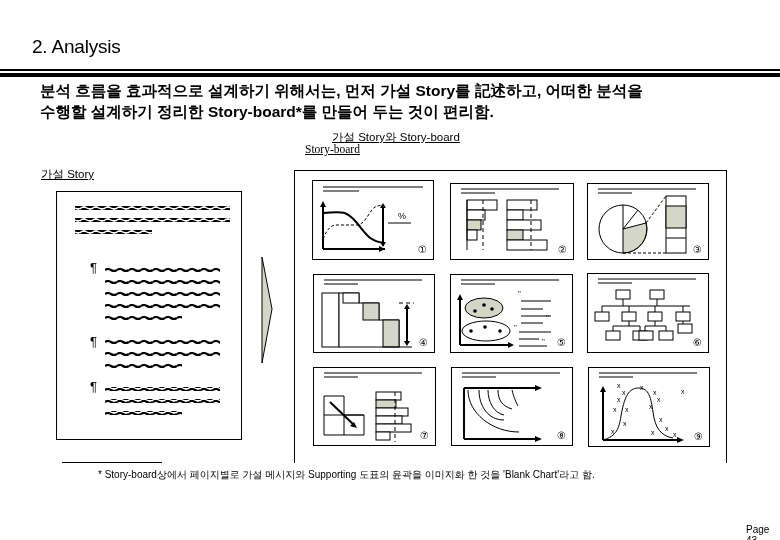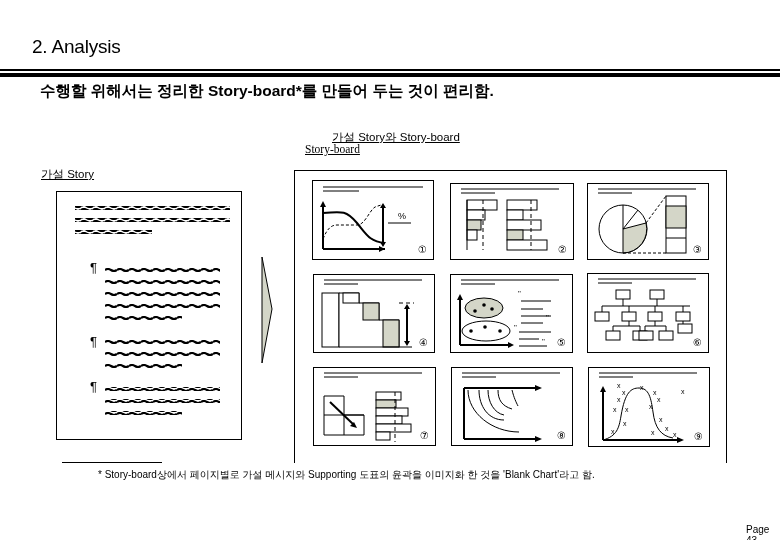--- a/index.html
+++ b/index.html
@@ -19,21 +19,22 @@
   .pilcrow{position:absolute;font-size:13px;}
 </style>
 </head>
 <body>
 
 <div class="abs title">2. Analysis</div>
 <div class="abs rule1"></div>
 <div class="abs rule2"></div>
 
 <div class="abs intro">
-  <div>수행할 위해서는 정리한 Story-board*를 만들어 두는 것이 편리함.</div>
+  <div>분석 흐름을 효과적으로 설계하기 위해서는, 먼저 가설 Story를 記述하고, 어떠한 분석을</div>
+  <div>수행할 설계하기 정리한 Story-board*를 만들어 두는 것이 편리함.</div>
 </div>
 
 <div class="abs caption" style="left:332px;top:130px;">가설 Story와 Story-board</div>
 <div class="abs caption" style="left:305px;top:143px;font-family:Liberation Serif, serif;">Story-board</div>
 <div class="abs caption" style="left:41px;top:167px;">가설 Story</div>
 
 <div class="abs" style="left:56px;top:191px;width:184px;height:247px;border:1.5px solid #000;">
   <svg width="184" height="247">
     <defs>
       <pattern id="wv" width="12" height="4" patternUnits="userSpaceOnUse">

